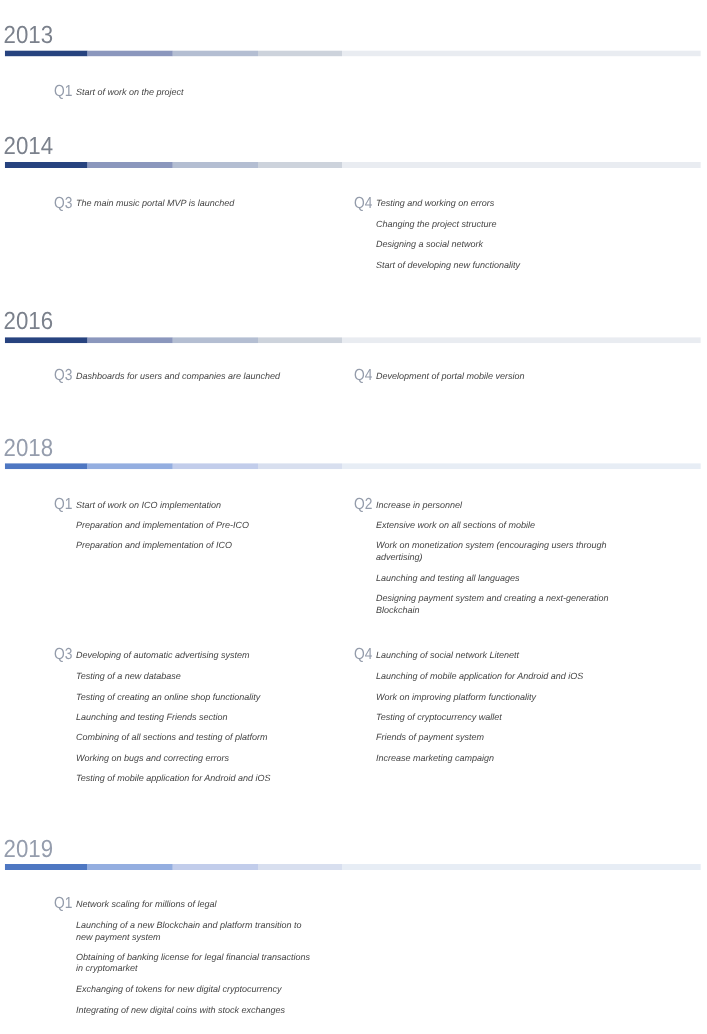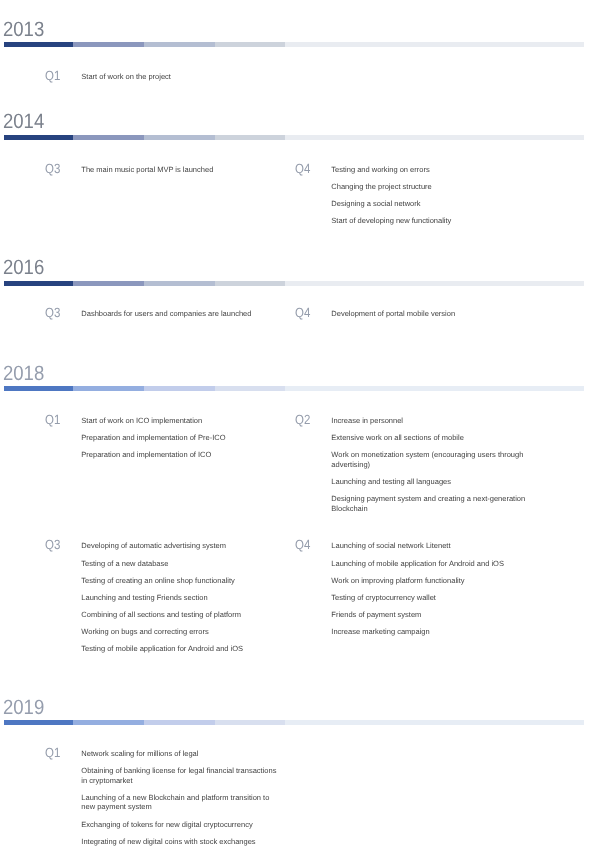--- a/index.html
+++ b/index.html
@@ -42,22 +42,22 @@
   .s5 { flex: 1 1 auto; }
 
   .quarter { position: absolute; }
   .qlabel {
     position: absolute; left: 0; top: 0;
     font-size: 13.3px; line-height: 13.3px; white-space: nowrap;
     color: #949cab;
     transform: scaleX(0.865); transform-origin: 0 0;
   }
   .qitems {
-    position: absolute; left: 36px; top: 3.2px; width: 201px;
-    margin: 0; padding: 0; list-style: none;
+    position: absolute; left: 18px; top: 3.2px; width: 201px;
+    margin: 0; padding: 0; list-style: none; font-style: italic;
   }
   .qitem {
     font-size: 7.5px; line-height: 9.6px;
     color: #434343;
     margin: 0 0 7.5px 0; padding: 0;
   }
   .qitem:last-child { margin-bottom: 0; }
 </style>
 </head>
 <body>
@@ -183,20 +183,20 @@
       <span class="seg s1" style="background: rgb(78, 119, 194);"></span>
       <span class="seg s2" style="background: rgb(148, 174, 224);"></span>
       <span class="seg s3" style="background: rgb(194, 205, 235);"></span>
       <span class="seg s4" style="background: rgb(216, 223, 239);"></span>
       <span class="seg s5" style="background: rgb(231, 237, 245);"></span>
     </div>
     <div class="quarter" style="left:45.3px;top:745.9px">
       <div class="qlabel">Q1</div>
       <ul class="qitems">
         <li class="qitem">Network scaling for millions of legal</li>
+        <li class="qitem">Launching of a new Blockchain and platform transition to new payment system</li>
         <li class="qitem">Obtaining of banking license for legal financial transactions in cryptomarket</li>
-        <li class="qitem">Launching of a new Blockchain and platform transition to new payment system</li>
         <li class="qitem">Exchanging of tokens for new digital cryptocurrency</li>
         <li class="qitem">Integrating of new digital coins with stock exchanges</li>
       </ul>
     </div>
   </section>
 </div>
 
 </body></html>

